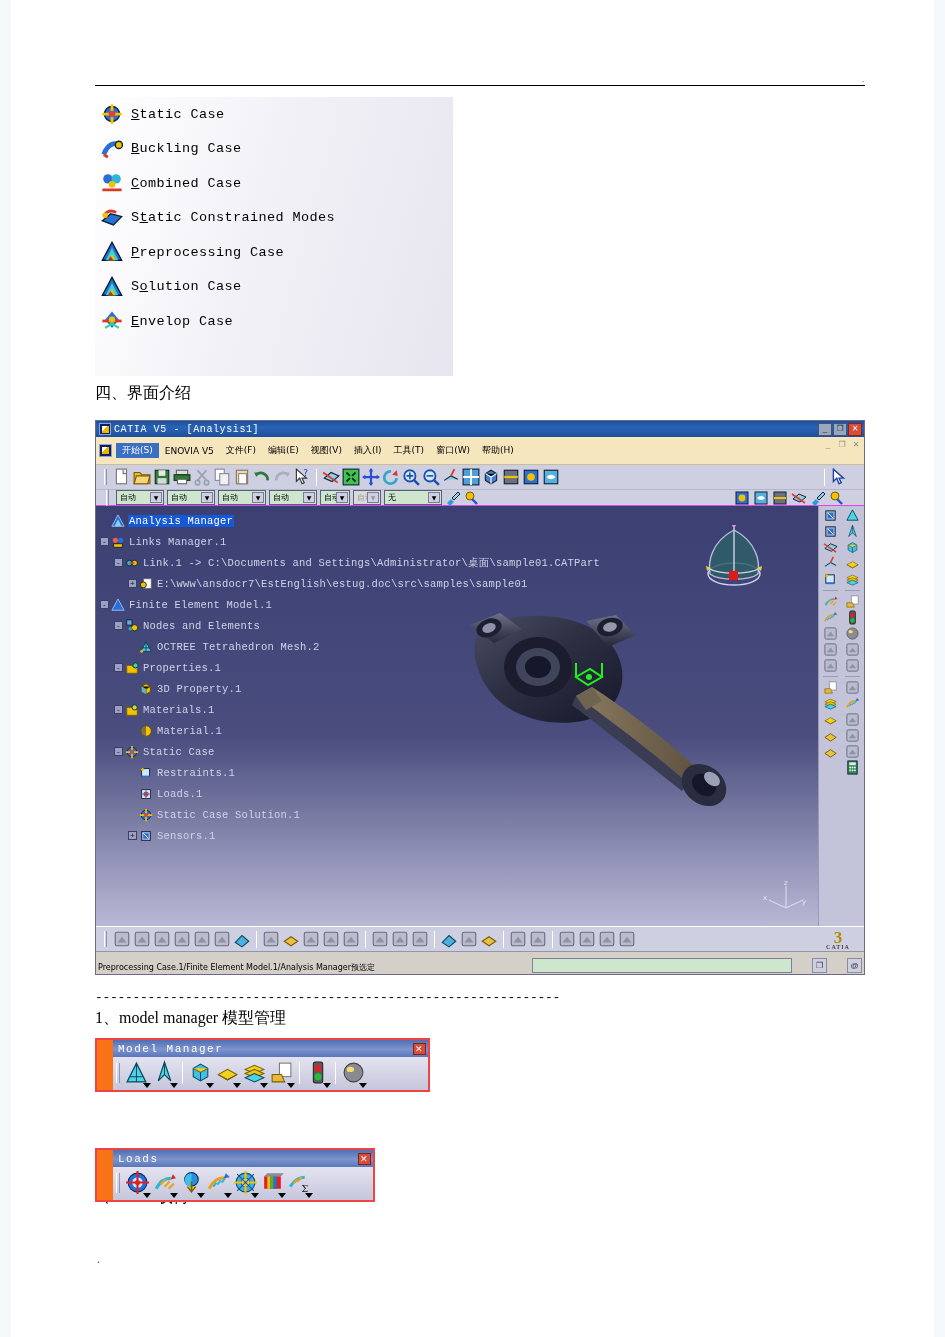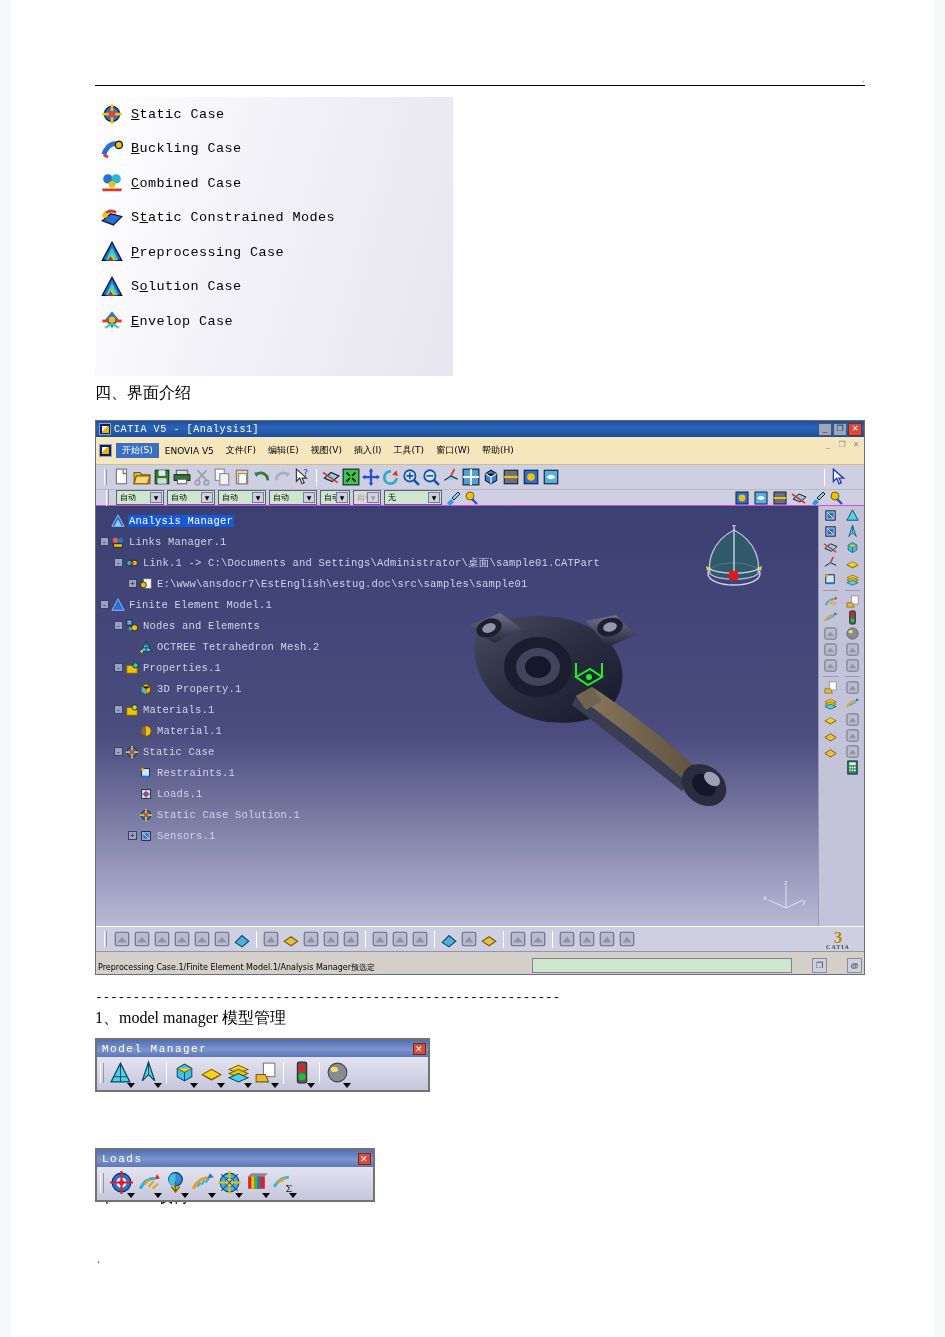--- a/index.html
+++ b/index.html
@@ -114,22 +114,22 @@
   .statusbar { height:21px; display:flex; align-items:flex-end; padding:0 2px; gap:20px; }
   .status-text { font-family:"DejaVu Sans", sans-serif; font-size:8px; color:#000; flex:0 0 auto; white-space:nowrap;}
   .status-field { flex:1; height:15px; background:#cde6cd; border:1px solid #7f7f99; margin-left:auto; max-width:260px;}
   .sb-btn { width:15px; height:15px; background:#cfcfe2; border:1px solid #8a8aa3; display:flex;
             align-items:center; justify-content:center; font-size:8px; color:#333;}
   .catia-logo { position:absolute; right:4px; top:1px; width:44px; height:24px; color:#b08a00;
                 font-family:"Liberation Serif", serif; font-weight:bold; font-size:17px; text-align:center;}
   .catia-logo small{ display:block; font-size:6px; color:#444; letter-spacing:1px; margin-top:-4px;}
 
   
-  .floatbar { position:absolute; border:2px solid #737373; background:#f97316;
-              font-family:"Liberation Mono", monospace; }
+  .floatbar { position:absolute; border:2px solid #ef4444; background:#f97316;
+              font-family:"Liberation Mono", monospace;padding-left:16px; }
   .fb-title { height:17px; background:linear-gradient(to bottom,#4f6fb5,#7d94cc 55%,#5a77bb);
               display:flex; align-items:center; justify-content:space-between;
               padding:0 2px 0 5px; color:#fff; font-size:11px; letter-spacing:1.5px; }
   .fb-close { width:13px; height:12px; background:#d64d3c; border:1px solid #7d2318; color:#fff;
               font-size:9px; line-height:10px; text-align:center; font-family:"Liberation Sans",sans-serif;}
   .fb-body { display:flex; align-items:center; padding:3px 3px 5px 3px; gap:2px;
              background:linear-gradient(to bottom,#e3e3f0,#c6c6dc); }
   .fb-grip { width:4px; height:20px; border-left:1px solid #fff; border-right:1px solid #9494ad; margin-right:3px;}
   .fb-sep { width:1px; height:22px; background:#9494ad; border-right:1px solid #fff; margin:0 3px;}
   .fbi { width:25px; height:25px; position:relative; flex:0 0 25px;}

